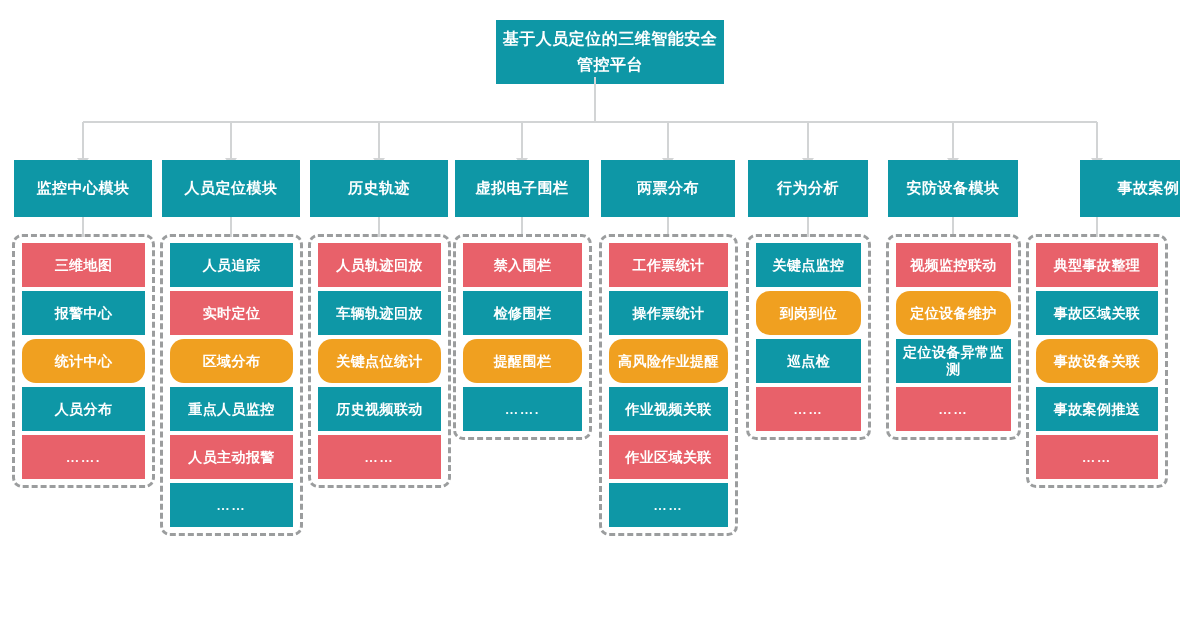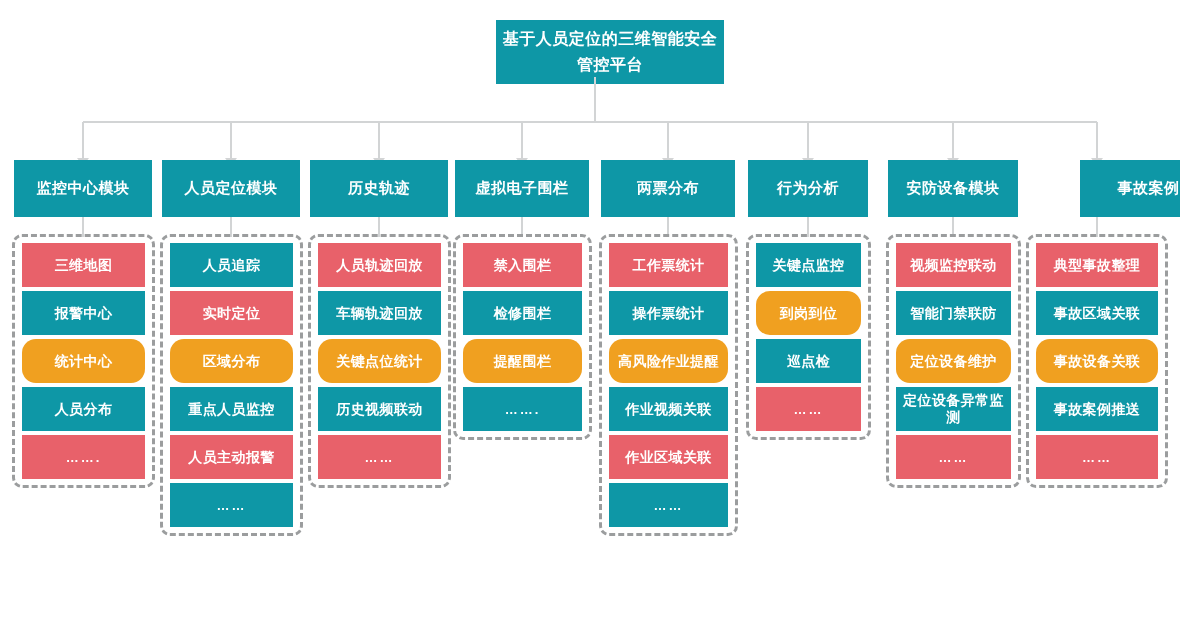--- a/index.html
+++ b/index.html
@@ -59,20 +59,21 @@
   }
 
   
   .group{
     position:absolute;
     top:234px;
     border:3px dashed #9b9d9e;
     border-radius:10px;
     box-sizing:border-box;
     padding:6px 7px;
+    font-family:Liberation Serif, serif;
   }
 
   
   .cell{
     height:44px;
     margin-bottom:4px;
     color:#ffffff;
     font-size:14px;font-weight:bold;
     display:flex;align-items:center;justify-content:center;
     text-align:center;
@@ -173,21 +174,20 @@
         <div class="cell c-teal dots">……</div>
       </div>
       <div class="group" style="left: 746px; width: 125px;">
         <div class="cell c-teal">关键点监控</div>
         <div class="cell c-orange">到岗到位</div>
         <div class="cell c-teal">巡点检</div>
         <div class="cell c-red dots">……</div>
       </div>
       <div class="group" style="left: 886px; width: 135px;">
         <div class="cell c-red">视频监控联动</div>
-        <div class="cell c-teal">智能门禁联防</div>
         <div class="cell c-orange">定位设备维护</div>
         <div class="cell c-teal">定位设备异常监测</div>
         <div class="cell c-red dots">……</div>
       </div>
       <div class="group" style="left: 1026px; width: 142px;">
         <div class="cell c-red">典型事故整理</div>
         <div class="cell c-teal">事故区域关联</div>
         <div class="cell c-orange">事故设备关联</div>
         <div class="cell c-teal">事故案例推送</div>
         <div class="cell c-red dots">……</div>

